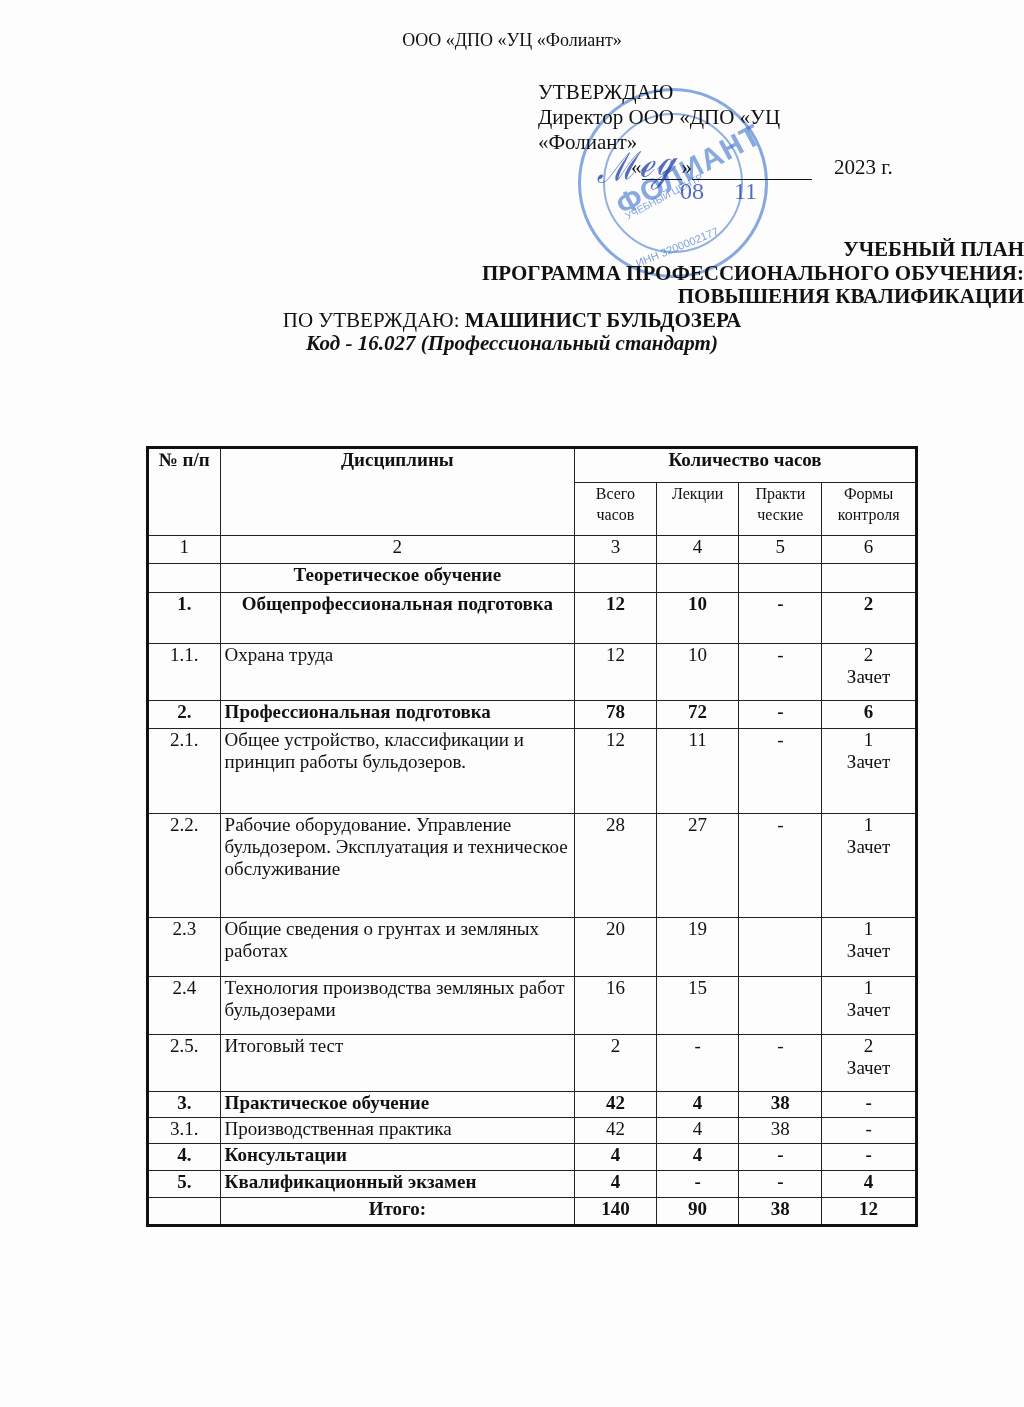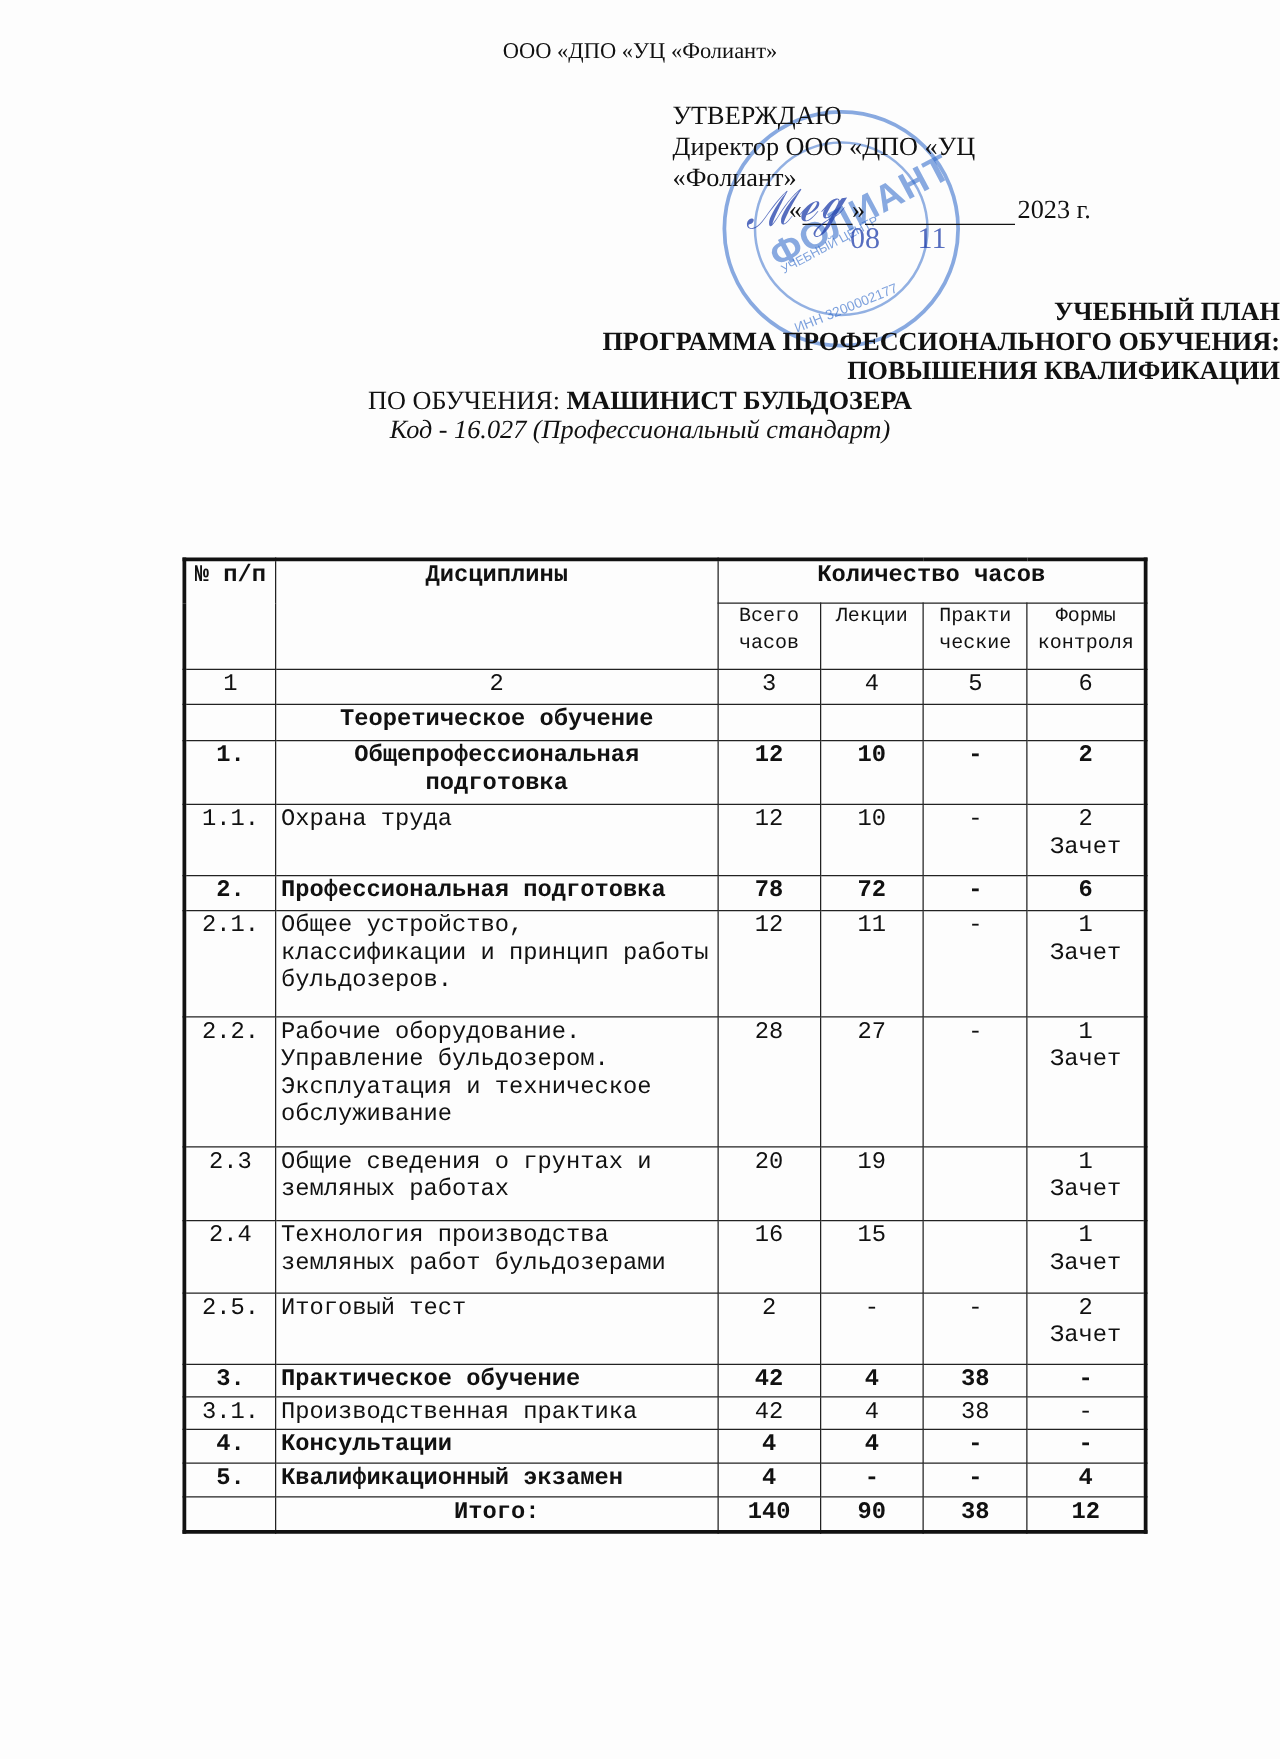--- a/index.html
+++ b/index.html
@@ -7,35 +7,35 @@
     width:1024px; height:1407px; background:#fdfdfd; position:relative; overflow:hidden;
     font-family:"Liberation Serif", "DejaVu Serif", serif; color:#111;
   }
   .org { position:absolute; top:30px; left:0; width:1024px; text-align:center; font-weight:normal; font-size:18px; }
   .approve { position:absolute; left:538px; top:80px; width:400px; font-size:21px; line-height:25px; }
   .approve .line { white-space:nowrap; }
   .sign-line { display:flex; align-items:flex-end; }
   .blank { display:inline-block; border-bottom:1px solid #111; height:22px; }
   .titles { position:absolute; top:238px; left:0; width:1024px; text-align:center; font-size:21px; line-height:23.5px; }
   .titles .b { font-weight:bold;text-align:right; }
-  .titles .i { font-style:italic; }
+  .titles .i { font-style:italic;font-weight:bold; }
   .stamp { position:absolute; left:578px; top:88px; width:190px; height:190px; border-radius:50%;
     border:3px solid rgba(40,100,200,0.55); box-sizing:border-box; }
   .stamp .inner { position:absolute; left:22px; top:22px; width:140px; height:140px; border-radius:50%;
     border:2px solid rgba(40,100,200,0.5); box-sizing:border-box; }
   .stamp .name { position:absolute; left:28px; top:62px; transform:rotate(-28deg);
     font-family:"Liberation Sans", sans-serif; font-weight:bold; font-size:30px; color:rgba(40,100,200,0.55); letter-spacing:1px; }
   .stamp .sub { position:absolute; left:40px; top:100px; transform:rotate(-28deg);
     font-family:"Liberation Sans", sans-serif; font-size:10px; color:rgba(40,100,200,0.6); }
   .stamp .inn { position:absolute; left:52px; top:150px; transform:rotate(-22deg);
     font-family:"Liberation Sans", sans-serif; font-size:11px; color:rgba(40,100,200,0.6); }
   .signature { position:absolute; left:595px; top:140px; font-family:"Liberation Serif", serif; font-style:italic;
     font-size:36px; color:rgba(30,60,170,0.75); transform:rotate(-8deg); }
   .date-hand { position:absolute; left:680px; top:178px; font-size:24px; color:rgba(30,60,170,0.75); }
-  table.plan { position:absolute; left:146px; top:446px; width:772px; border-collapse:collapse; font-size:19px;font-family:Liberation Mono, monospace; }
+  table.plan { position:absolute; left:146px; top:446px; width:772px; border-collapse:collapse; font-size:19px; }
   table.plan td { border:1px solid #222; padding:0 4px; vertical-align:top; }
   table.plan { border:3px solid #111; }
   .c { text-align:center; }
   .b { font-weight:bold; }
   .hdr td { vertical-align:middle; }
   .small { font-size:16px; line-height:21px; }
 </style>
 </head>
 <body>
 
@@ -51,32 +51,32 @@
 <div class="approve">
   <div class="line">УТВЕРЖДАЮ</div>
   <div class="line">Директор ООО «ДПО «УЦ</div>
   <div class="line">«Фолиант»</div>
   <div class="line sign-line">
     <span style="width:93px;display:inline-block"></span>
     <span>«</span>
     <span class="blank" style="width:40px"></span>
     <span>»</span>
     <span class="blank" style="width:120px"></span>
-    <span style="margin-left:2px">2023 г.</span>
+    <span style="margin-left:22px">2023 г.</span>
   </div>
 </div>
 
 <div class="signature">ℳℯℊ</div>
 <div class="date-hand"><span>08</span><span style="margin-left:30px">11</span></div>
 
 <div class="titles">
   <div class="b">УЧЕБНЫЙ ПЛАН</div>
   <div class="b">ПРОГРАММА ПРОФЕССИОНАЛЬНОГО ОБУЧЕНИЯ:</div>
   <div class="b">ПОВЫШЕНИЯ КВАЛИФИКАЦИИ</div>
-  <div><span>ПО ОБУЧЕНИЯ: </span><span class="b">МАШИНИСТ БУЛЬДОЗЕРА</span></div>
+  <div><span>ПО УТВЕРЖДАЮ: </span><span class="b">МАШИНИСТ БУЛЬДОЗЕРА</span></div>
   <div class="i">Код - 16.027 (Профессиональный стандарт)</div>
 </div>
 
 <table class="plan">
   <colgroup>
     <col style="width:73px">
       <col style="width:356px">
       <col style="width:82px">
       <col style="width:83px">
       <col style="width:83px">

